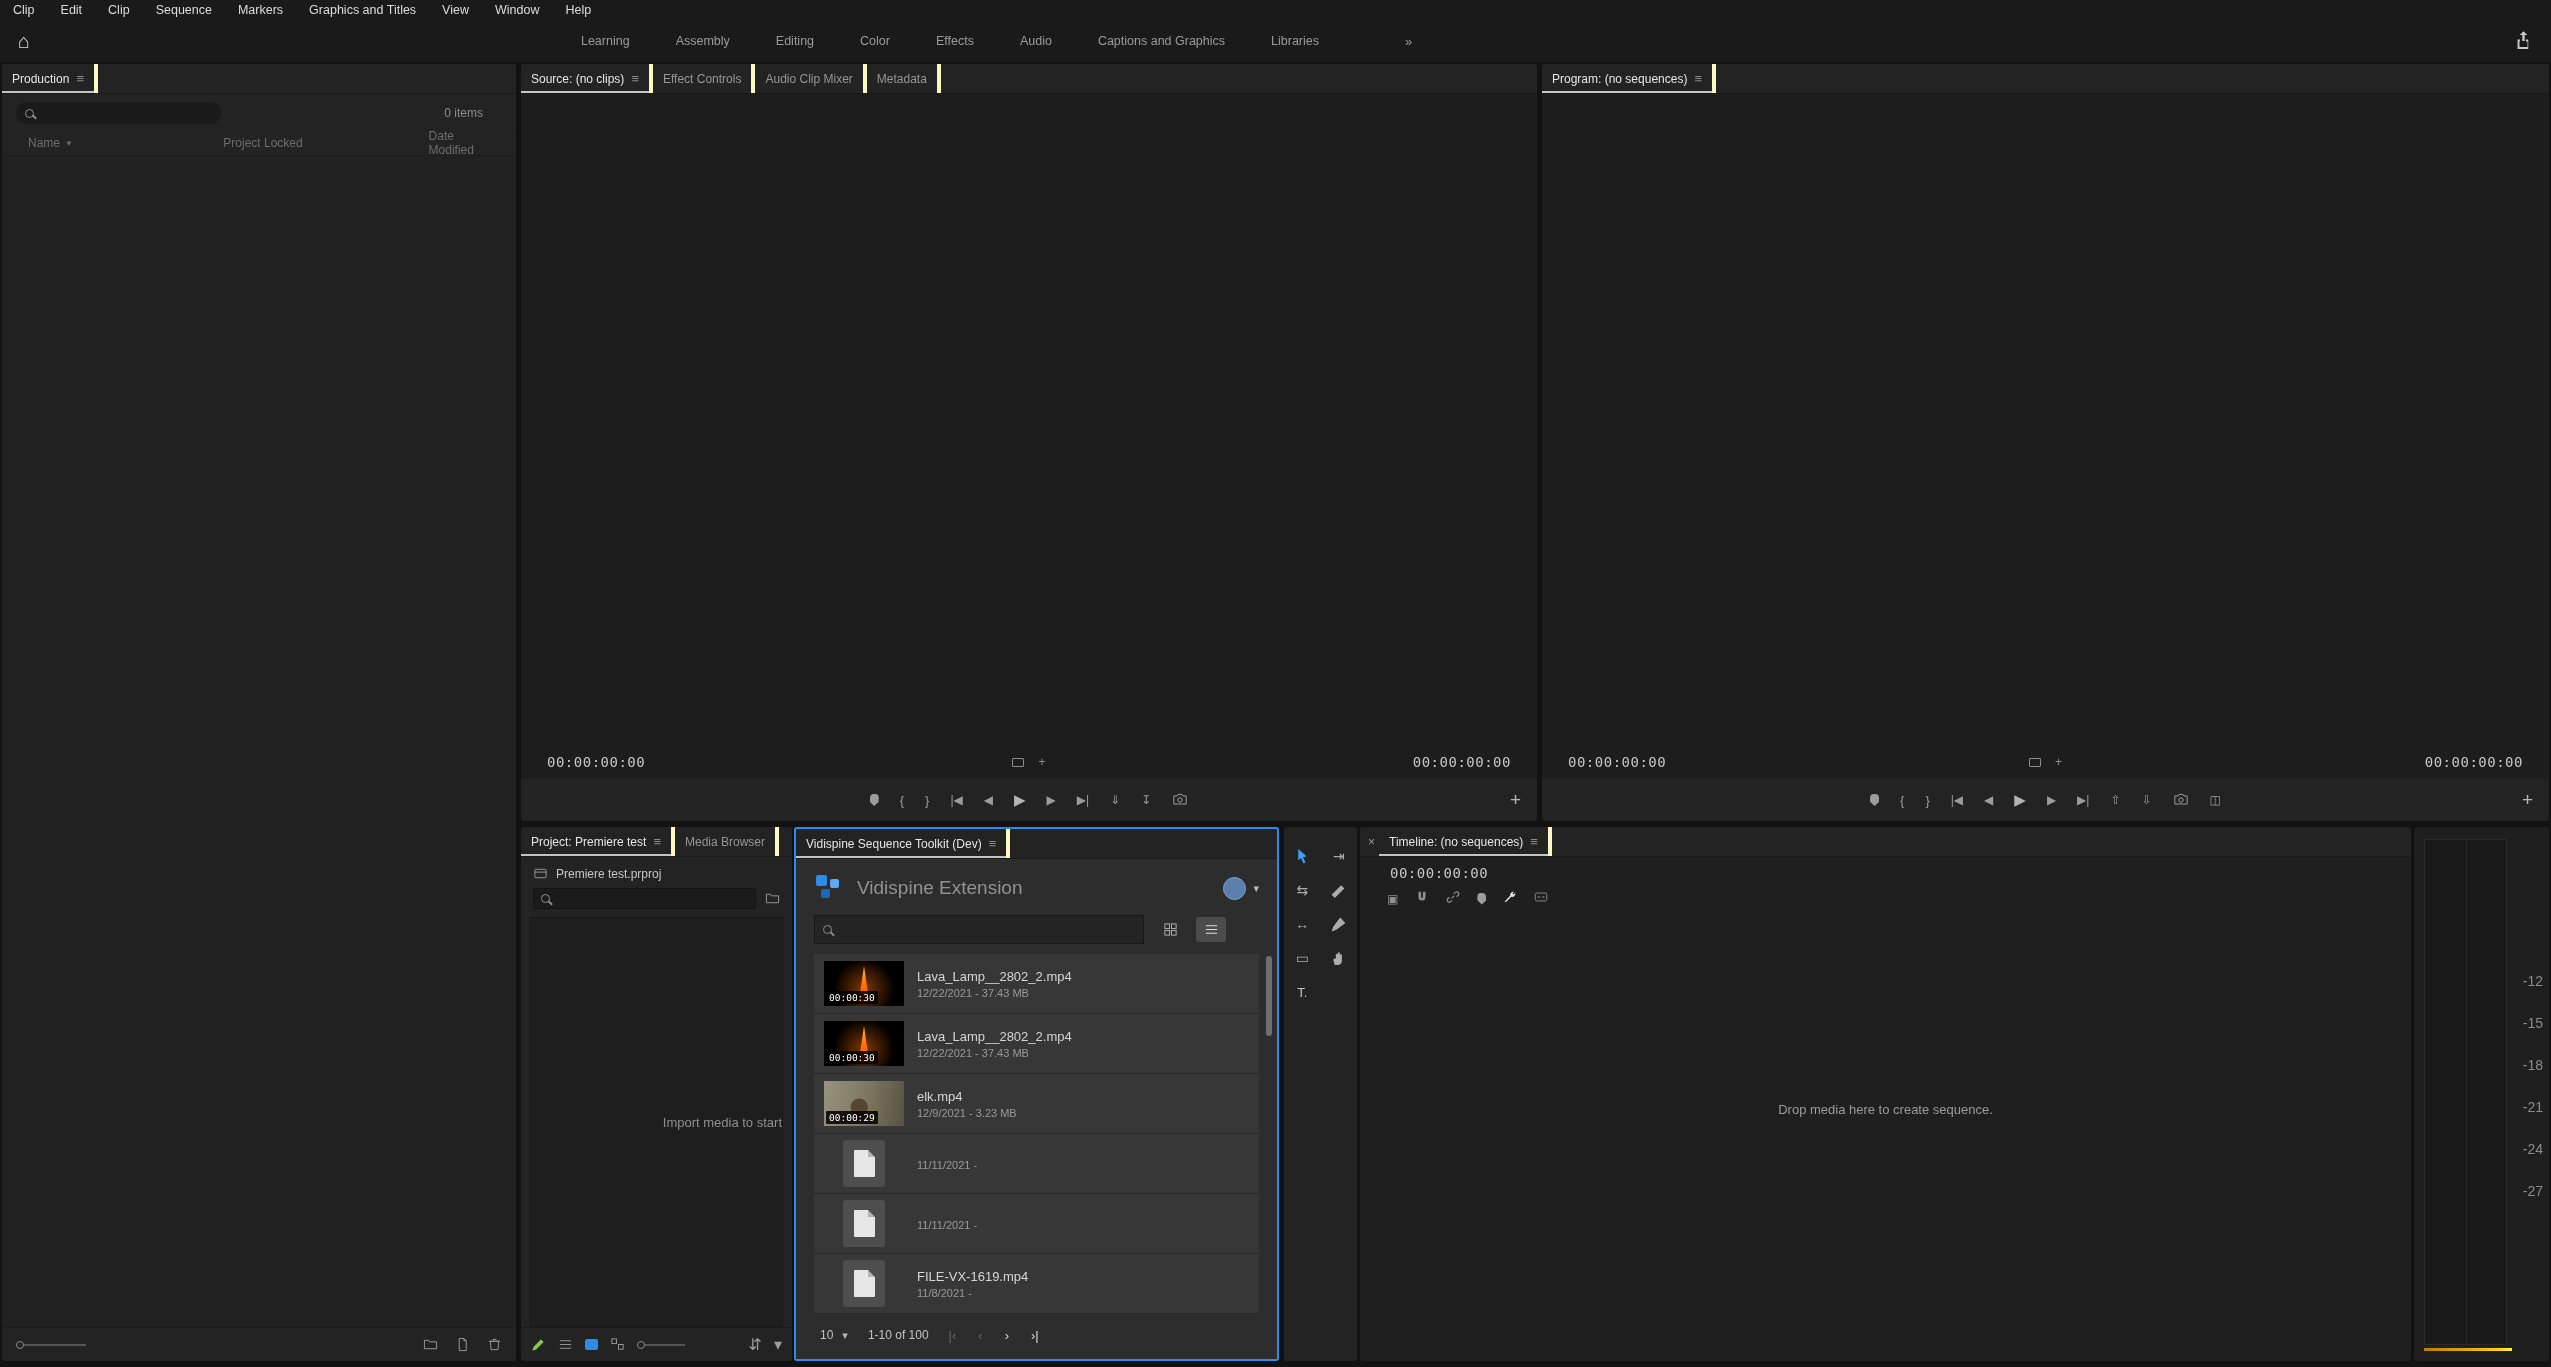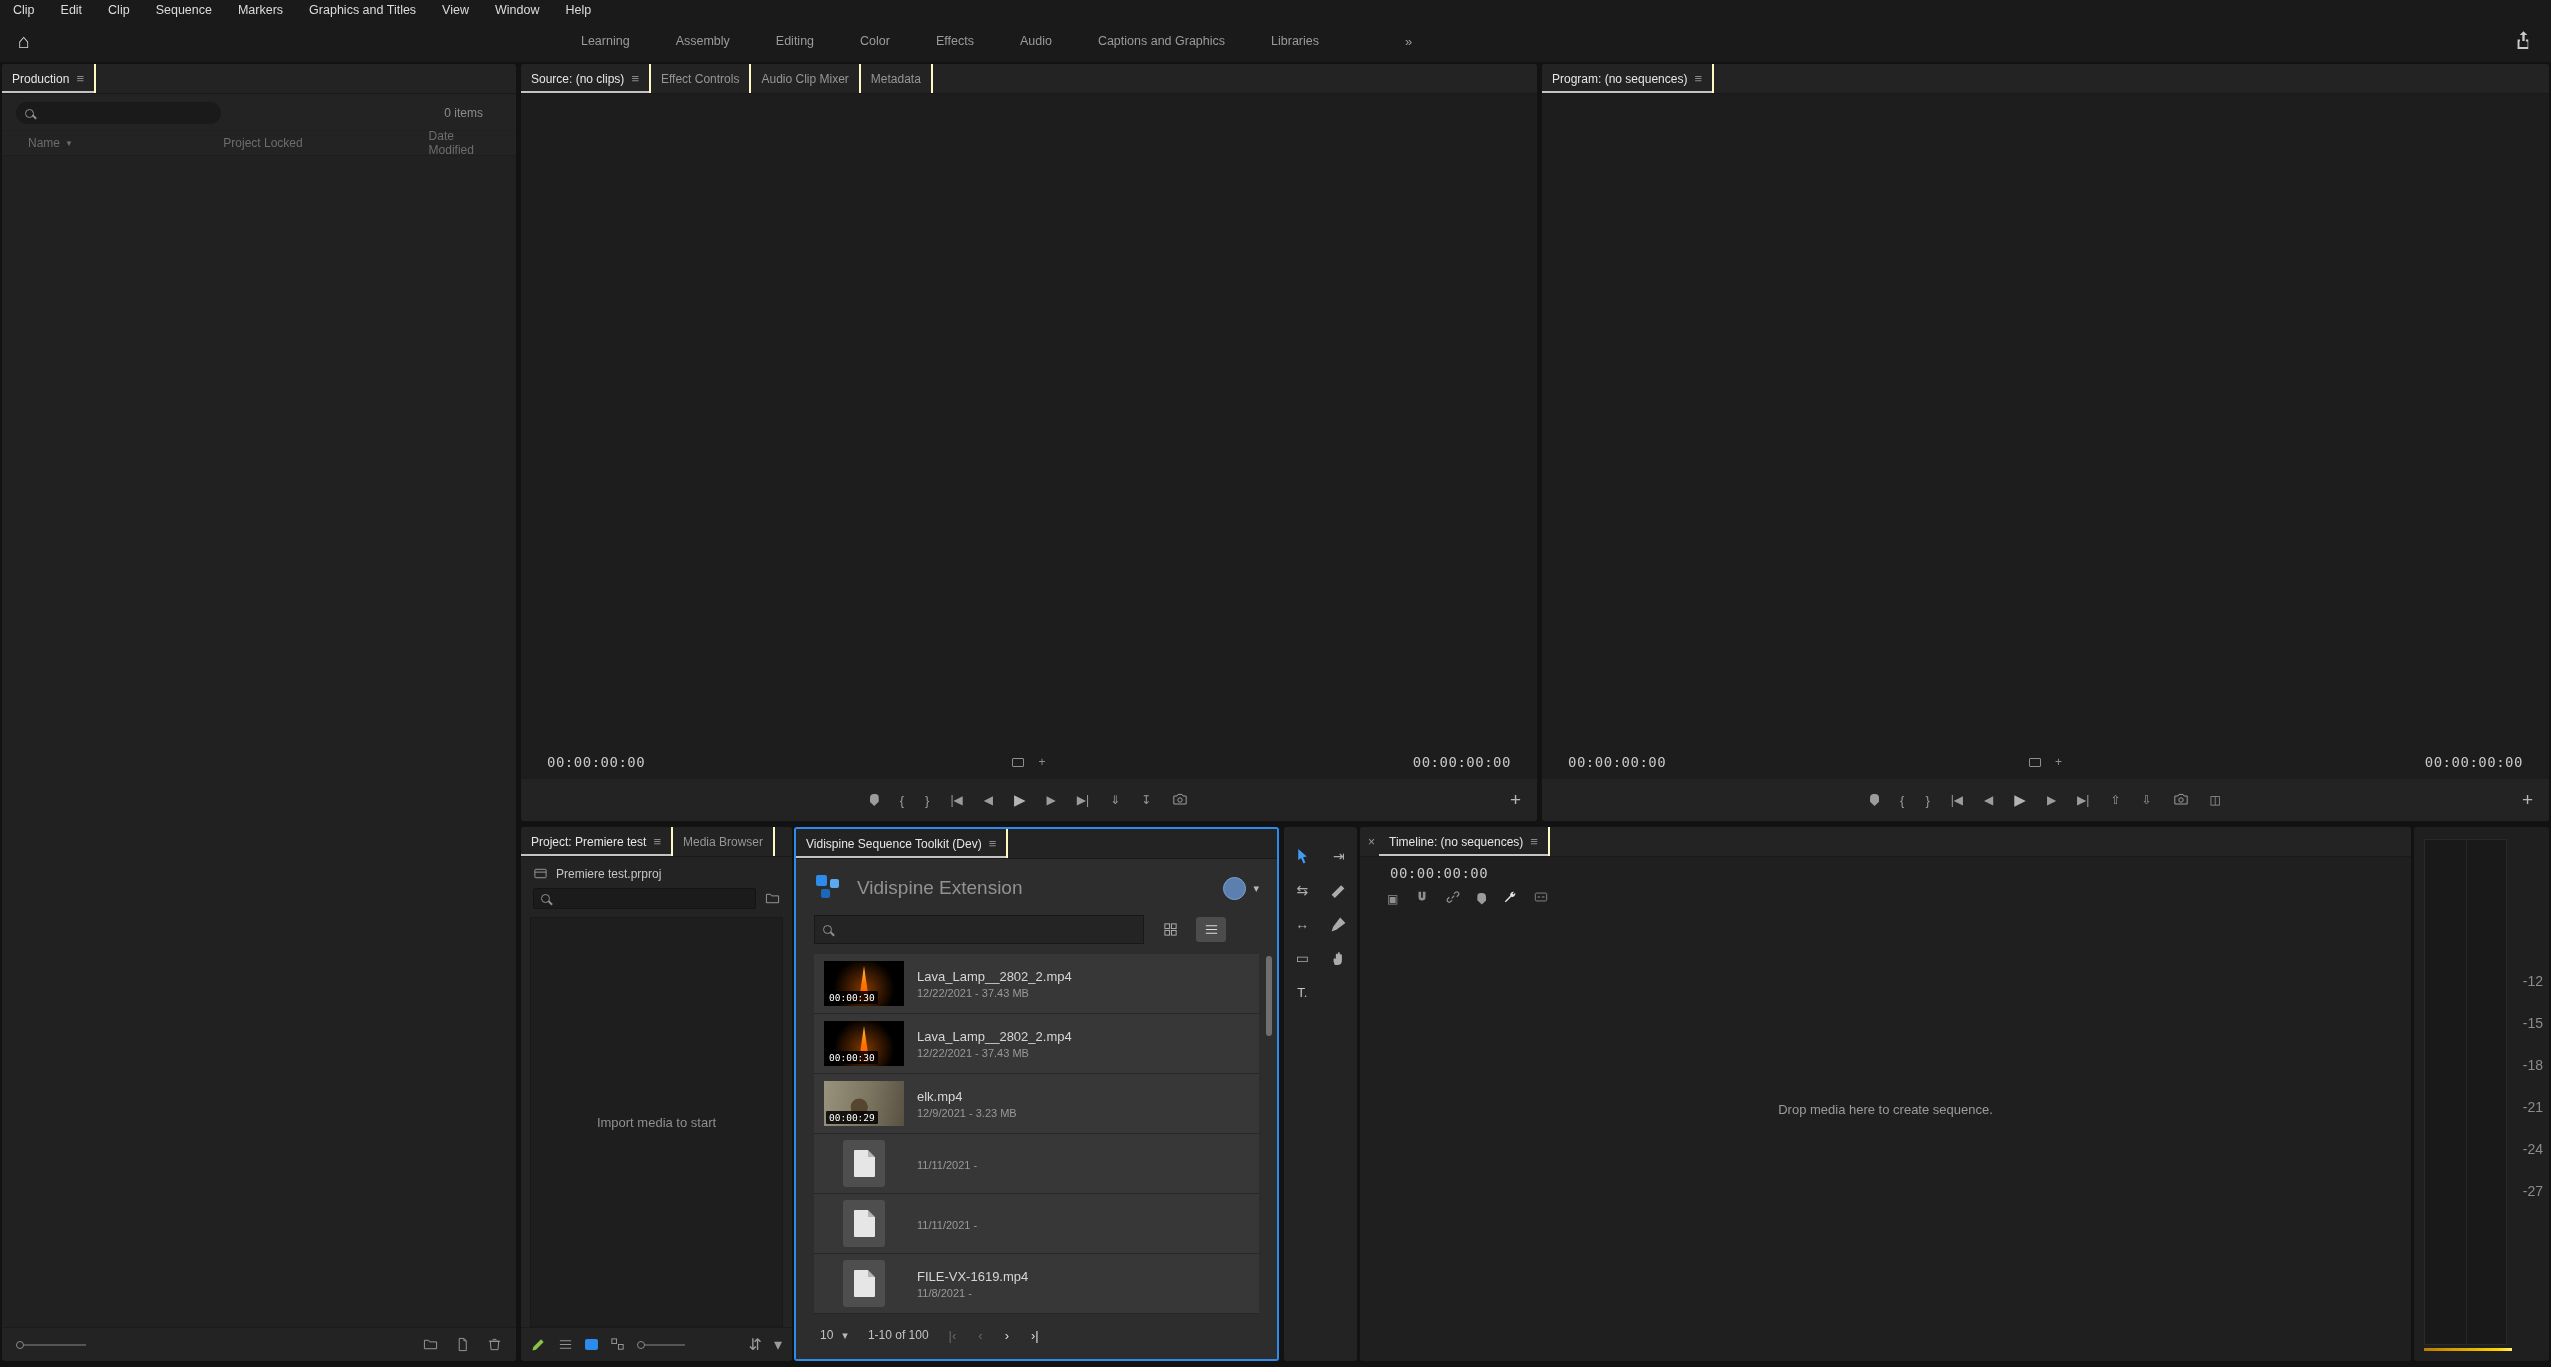--- a/index.html
+++ b/index.html
@@ -16,21 +16,21 @@
   .home-btn { color:#d8d8d8; font-size:20px; line-height:1; }
   .ws-tabs { margin:0 auto; display:flex; align-items:center; gap:46px; font-size:12.5px; color:#9b9b9b; }
   .ws-overflow { color:#9b9b9b; font-size:13px; margin-left:40px; }
   .share-btn { margin-left:auto; color:#c9c9c9; }
   .share-btn svg { width:19px; height:19px; }
 
   
   .panel { position:absolute; background:#232323; border-radius:3px; overflow:hidden; display:flex; flex-direction:column; }
   .tabbar { height:30px; flex:none; background:#232323; display:flex; align-items:stretch;
     font-size:12px; color:#969696; border-bottom:1px solid #191919; }
-  .tab { display:flex; align-items:center; gap:7px; padding:0 10px; border-right:2px solid #fef9c3; white-space:nowrap; }
+  .tab { display:flex; align-items:center; gap:7px; padding:0 10px; border-right:4px solid #fef9c3; white-space:nowrap; }
   .tab.active { color:#e6e6e6; box-shadow: inset 0 -2px 0 #c4c4c4; }
   .pmenu { color:#8a8a8a; font-size:13px; }
   .close-x { display:flex; align-items:center; padding:0 4px 0 8px; color:#9a9a9a; font-size:12px; }
 
   .p-production { left:2px;    top:64px;  width:514px;  height:1297px; }
   .p-source     { left:521px;  top:64px;  width:1016px; height:757px; }
   .p-program    { left:1542px; top:64px;  width:1007px; height:757px; }
   .p-project    { left:521px;  top:827px; width:271px;  height:534px; }
   .p-vidispine  { left:794px;  top:827px; width:485px;  height:534px; border:2px solid #2d8ceb; }
   .p-tools      { left:1284px; top:827px; width:73px;   height:534px; }
@@ -77,21 +77,21 @@
   .add-btn { position:absolute; right:16px; top:50%; transform:translateY(-50%); color:#b6b6b6; font-size:19px; }
   .cam svg { width:16px; height:16px; }
 
   
   .tab-spacer { flex:1; border-right:none; }
   .proj-file-row { display:flex; align-items:center; gap:8px; padding:9px 12px 5px; color:#c6c6c6; font-size:12px; }
   .proj-search-row { display:flex; align-items:center; gap:9px; padding:2px 12px 8px; }
   .boxfield { flex:1; height:21px; background:#1b1b1b; border:1px solid #141414; border-radius:2px;
     display:flex; align-items:center; gap:6px; padding:0 7px; }
   .proj-body { flex:1; margin:0 9px; background:#1e1e1e; border:1px solid #191919;
-    display:flex; align-items:center; justify-content:center; color:#8f8f8f; font-size:13px; }
+    display:flex; align-items:center; justify-content:flex-end; color:#8f8f8f; font-size:13px; }
   .blue-sq { width:13px; height:11px; background:#2d8ceb; border-radius:2px; }
 
   
   .vp-content { flex:1; background:#2d2d2d; display:flex; flex-direction:column; padding:8px 18px 6px; }
   .vp-header { display:flex; align-items:center; height:42px; flex:none; }
   .vp-title { margin-left:13px; color:#929292; font-size:19px; }
   .avatar { margin-left:auto; width:23px; height:23px; border-radius:50%; background:#5b7fae; border:1px solid #7ba3cf; }
   .vp-caret { color:#b9b9b9; font-size:11px; margin-left:7px; }
   .vp-search-row { display:flex; align-items:center; gap:11px; margin:6px 0 10px; flex:none; }
   .vp-search { width:330px; height:29px; background:#242424; border:1px solid #181818; display:flex; align-items:center; gap:8px; padding:0 8px; }

